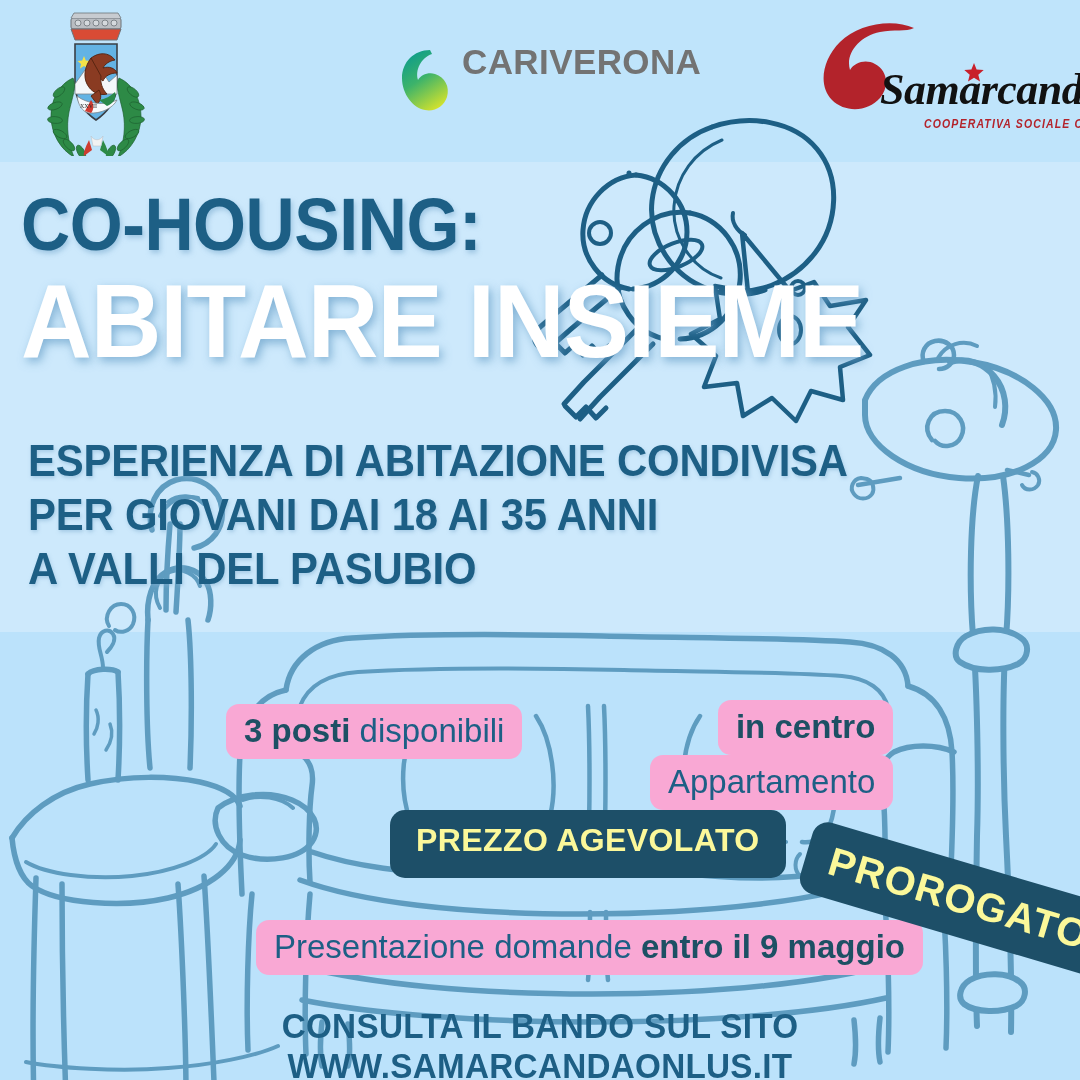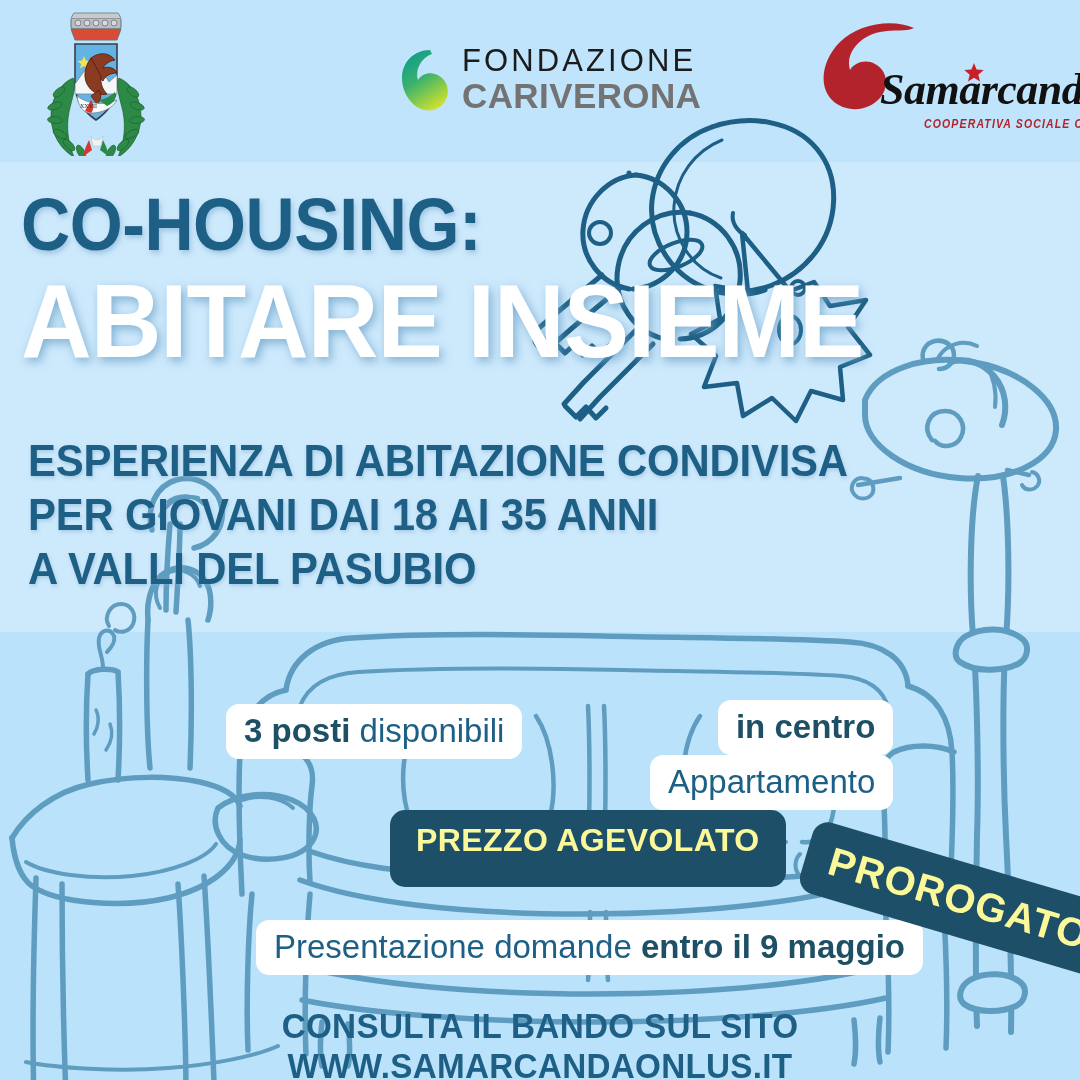--- a/index.html
+++ b/index.html
@@ -104,38 +104,38 @@
   .sub div{ white-space:nowrap; }
 
   
   .hl{
     position:absolute;
     font-size:33px;
     color:#1d5f85;
     white-space:nowrap;
   }
   .hl .chip{
-    background:#ffffff;
+    background:#f9a8d4;
     border-radius:13px;
     padding:9px 18px 10px 18px;
     display:inline-block;
     line-height:36px;
   }
   .hl b{ font-weight:bold; color:#1d5064; }
 
   #badge-posti   { left:226px; top:704px; }
   #badge-appart  { left:650px; top:702px; text-align:center; }
   #badge-appart .chip{ display:block; width:max-content; }
   #badge-appart .chip.l2{ margin:-2px 0 0 auto; }
 
   #badge-prezzo{
     position:absolute; left:390px; top:810px;
     background:#1d4f68;
     border-radius:15px;
-    padding:11px 26px 28px 26px;
+    padding:11px 26px 19px 26px;
   }
   #badge-prezzo span{
     font-size:32px; font-weight:bold; letter-spacing:0.4px;
     color:#fbf89a; white-space:nowrap; line-height:38px;
   }
 
   #badge-scadenza{ left:256px; top:920px; }
 
   #badge-prorogato{
     position:absolute; left:800px; top:862px;
@@ -378,21 +378,20 @@
         <defs>
           <linearGradient id="cvg" x1="0.25" y1="0" x2="0.75" y2="1">
             <stop offset="0%" stop-color="#0e9c8b"></stop>
             <stop offset="45%" stop-color="#3cb36a"></stop>
             <stop offset="100%" stop-color="#d6e32c"></stop>
           </linearGradient>
         </defs>
         <path d="M30 2 C14 2 2 14 2 30 c0 16 11 30 23 32 c10 2 19 -4 22 -13 c3 -10 -2 -20 -12 -23 c-7 -2 -14 1 -17 6 c-3 -10 3 -22 14 -26 z" fill="url(#cvg)"></path>
       </svg>
       <div class="cv-txt">
-        <div class="cv-l1">FONDAZIONE</div>
         <div class="cv-l2">CARIVERONA</div>
       </div>
     </div>
 
     <div class="samarcanda">
       <svg class="sam-mark" viewBox="0 0 120 92">
         <path d="M96 6 C74 -4 40 2 22 20 C4 38 0 64 14 78 c13 13 36 12 48 -2 c10 -12 7 -28 -5 -34 c-9 -5 -20 -2 -25 6 c-5 -16 9 -34 30 -38 c14 -3 26 0 34 -4 z" fill="#b3232b"></path>
       </svg>
       <div class="sam-word">Samarcanda</div>
       <svg class="sam-star" viewBox="0 0 22 22">

